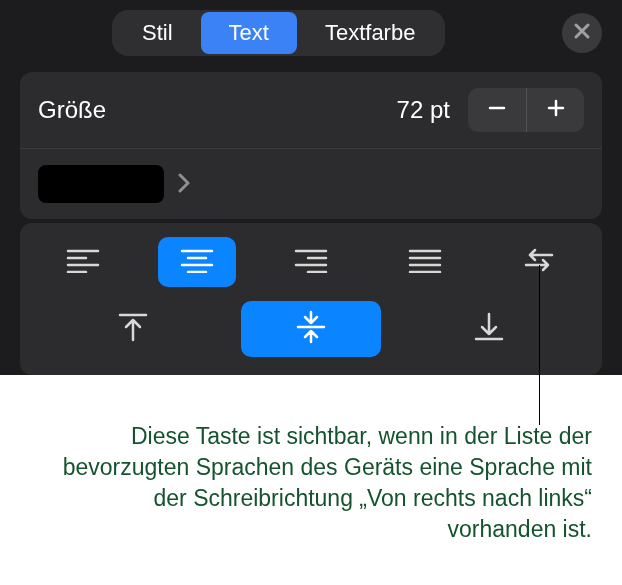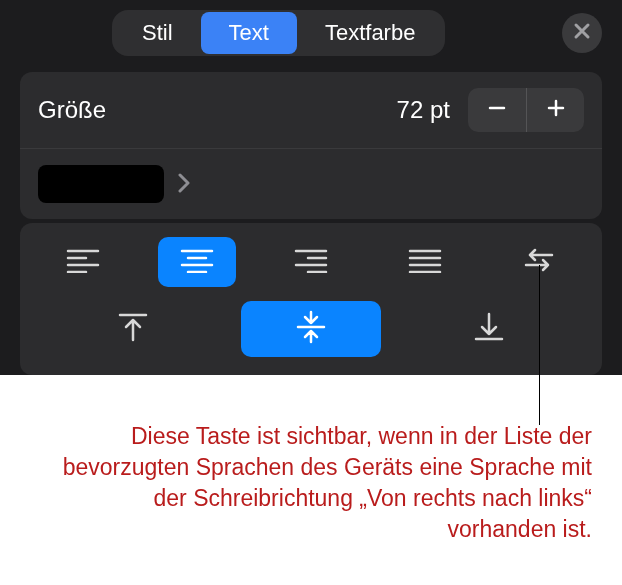--- a/index.html
+++ b/index.html
@@ -176,21 +176,21 @@
     }
     .leader {
       position: absolute;
       right: 82px;
       top: -130px;
       width: 1px;
       height: 160px;
       background: #000;
     }
     .caption {
-      color: #b91c1c;
+      color: #14532d;
       font-size: 23px;
       line-height: 1.35;
       text-align: right;
       padding-left: 50px;
     }
   </style>
 </head>
 <body>
 
 <div class="panel">

